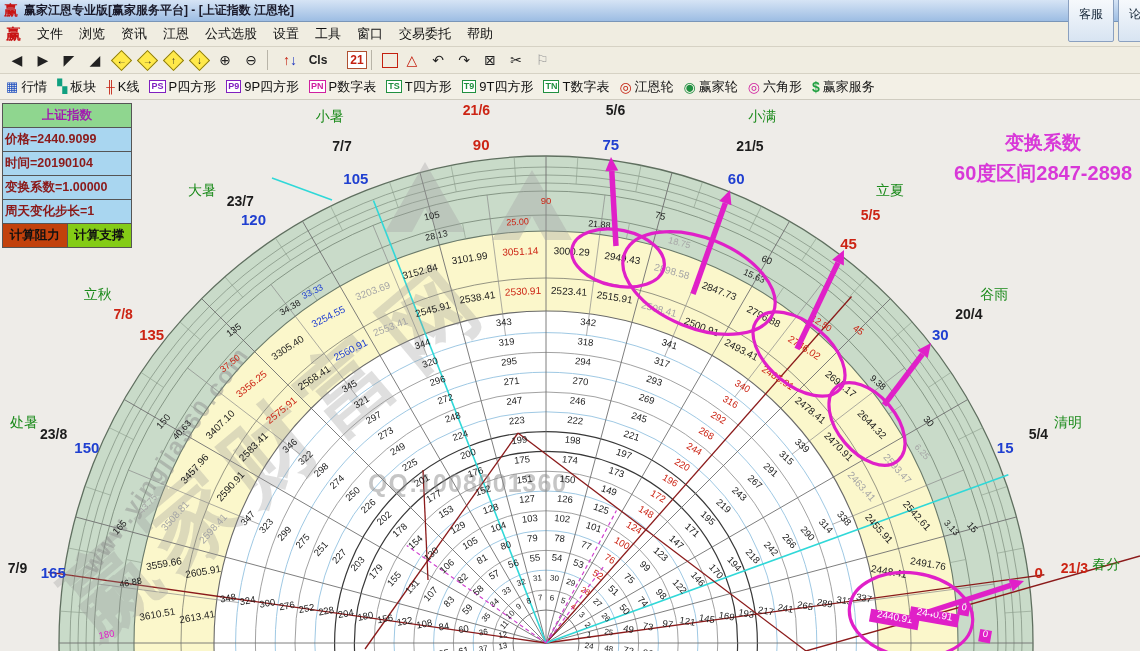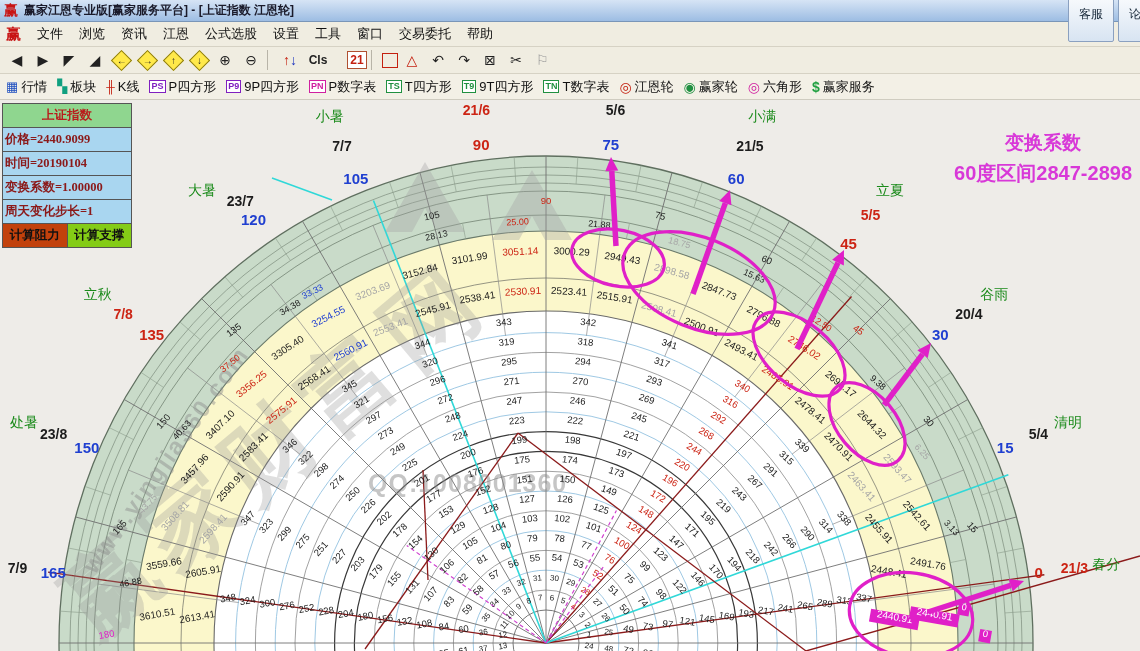--- a/index.html
+++ b/index.html
@@ -28,22 +28,22 @@
   
   #toolbar2{height:26px;background:#f3f0e6;display:flex;align-items:center;padding:0 6px;border-bottom:1px solid #cfccc0;box-sizing:border-box;}
   .rbn{display:flex;align-items:center;margin-right:10px;font-size:13px;color:#111;white-space:nowrap;}
   .rbn .ric{margin-right:3px;display:inline-flex;align-items:center;justify-content:center;}
   .badge{font-size:9px;font-weight:bold;border:1px solid;padding:0px 1px;line-height:11px;background:#fff;text-align:center;}
   
   #main{position:relative;width:1140px;height:551px;background:#eeece8;}
   #wheel{position:absolute;left:0;top:0;}
   
   #panel{position:absolute;left:2px;top:3px;width:130px;font-size:12.5px;font-weight:bold;}
-  #panel .hd{background:#8fd68f;border:1px solid #555;text-align:center;color:#b91c1c;padding:3px 12px;}
-  #panel .row{background:#a9d6f0;border:1px solid #555;border-top:none;color:#8b1a1a;padding:3px 2px;white-space:nowrap;overflow:hidden;font-family:Liberation Serif, serif;}
+  #panel .hd{background:#8fd68f;border:1px solid #555;text-align:center;color:#a21caf;padding:3px 12px;}
+  #panel .row{background:#a9d6f0;border:1px solid #555;border-top:none;color:#8b1a1a;padding:3px 2px;white-space:nowrap;overflow:hidden;}
   #panel .btns{display:flex;}
   #panel .btns div{flex:1;border:1px solid #555;border-top:none;text-align:center;color:#111;padding:3px 0;}
   #panel .btns .b1{background:#c2410c;border-right:none;}
   #panel .btns .b2{background:#84cc16;}
   
   #gann-note{position:absolute;right:8px;top:28px;text-align:center;color:#d838d8;font-weight:bold;font-size:19px;line-height:30px;white-space:nowrap;}
 </style>
 </head>
 <body>
 

